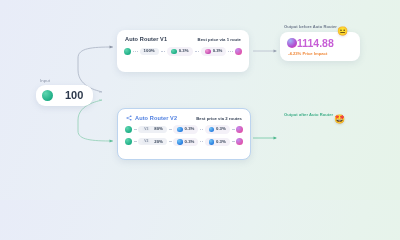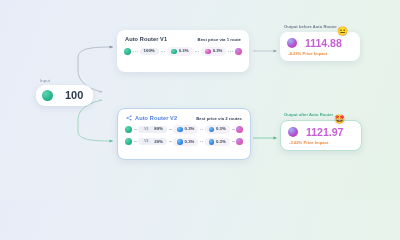--- a/index.html
+++ b/index.html
@@ -72,21 +72,21 @@
   .out-label{position:absolute;font-size:4.1px;font-weight:700;letter-spacing:.05px;}
   #out-label-before{left:284px;top:24px;color:#6f7a8d;}
   #out-label-after{left:284px;top:112px;color:#3fae88;}
   .out-card{
     position:absolute;background:#ffffff;border-radius:8px;
     padding:6px 9px 5px 7px;
     box-shadow:0 2px 7px rgba(80,100,140,.13);
   }
   #out-before{left:280px;top:32px;width:64px;}
   #out-after{left:280px;top:120px;width:64px;border:.7px solid #b9e3cf;}
-  .out-row{display:flex;align-items:center;gap:8px;}
+  .out-row{display:flex;align-items:center;gap:0;}
   .out-tok{width:10px;height:10px;border-radius:50%;flex:none;
     background:radial-gradient(circle at 33% 28%,#9fb6f5,#b24ad0 60%,#e0529f 95%);}
   .out-val{font-size:10.5px;font-weight:700;line-height:1;}
   #out-before .out-val{color:#c75fd6;}
   #out-after .out-val{color:#c75fd6;}
   .out-impact{font-size:4.2px;font-weight:700;margin-top:2.5px;margin-left:1px;}
   #out-before .out-impact{color:#f08a3c;}
   #out-after .out-impact{color:#f08a3c;}
   .emoji{
     position:absolute;font-size:9px;line-height:1;
@@ -205,22 +205,15 @@
   <div class="out-card" id="out-before">
     <div class="out-row">
       <span class="out-tok"></span>
       <span class="out-val">1114.88</span>
     </div>
     <div class="out-impact">-4.23% Price Impact</div>
   </div>
   <div class="emoji" id="emoji-before">😐</div>
 
   <div class="out-label" id="out-label-after">Output after Auto Router</div>
-  <div class="out-card" id="out-after">
-    <div class="out-row">
-      <span class="out-tok"></span>
-      <span class="out-val">1121.97</span>
-    </div>
-    <div class="out-impact">-3.62% Price Impact</div>
-  </div>
   <div class="emoji" id="emoji-after">🤩</div>
 
 </div>
 
 </body></html>

